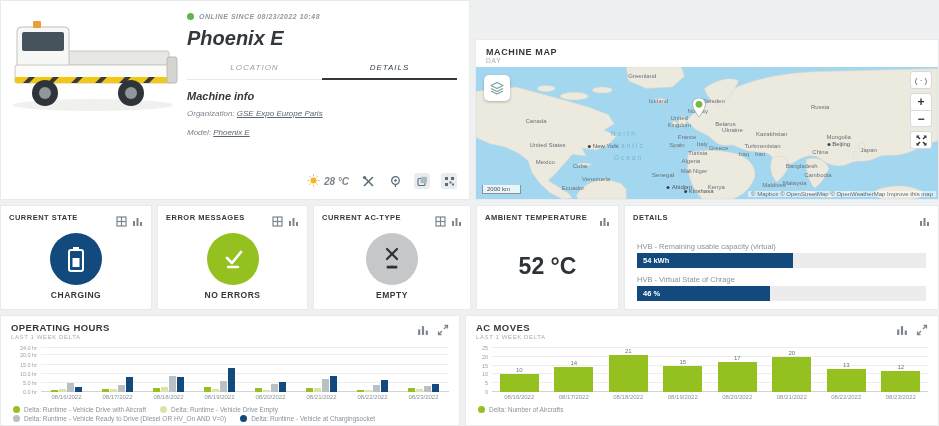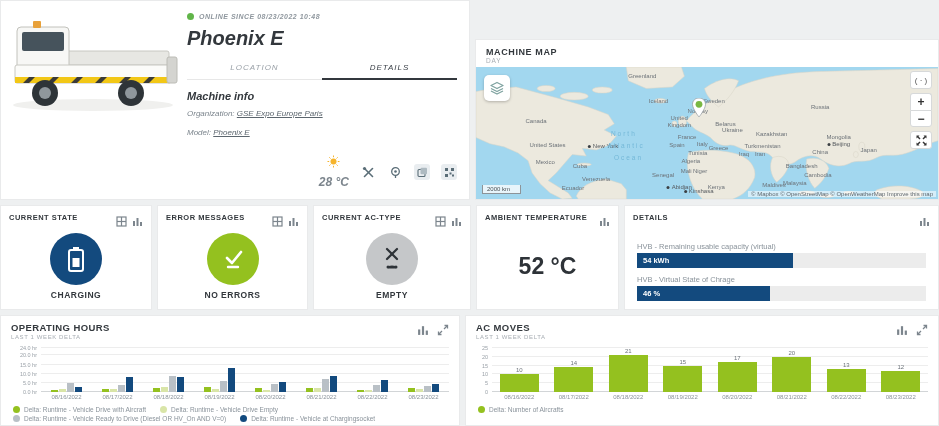--- a/index.html
+++ b/index.html
@@ -21,21 +21,21 @@
   .tabs { display:flex; border-bottom:1px solid #e7e7e7; }
   .tab { flex:1; text-align:center; font-size:8px; letter-spacing:1px; color:#9aa1a8;
     padding:7px 0 6px; cursor:pointer; }
   .tab.active { color:#3d434a; border-bottom:2px solid #33383d; margin-bottom:-1px; }
   .info-block { padding-top:10px; }
   .info-title { font-size:11px; font-weight:bold; color:#33383d; margin-bottom:7px; }
   .info-line { font-size:8px; color:#7c858d; margin-bottom:10px; }
   .info-line a { color:#5c666e; text-decoration:underline; cursor:pointer; }
   .details-footer { position:absolute; right:12px; bottom:10px; display:flex;
     align-items:center; gap:11px; }
-  .weather { display:flex; align-items:center; gap:4px; font-size:12px; font-weight:bold; color:#7c858d;flex-direction:column; }
+  .weather { display:flex; align-items:center; gap:4px; font-size:10px; font-weight:bold; color:#7c858d; }
   .mini-btn { width:16px; height:16px; display:flex; align-items:center; justify-content:center; cursor:pointer; }
   .mini-btn.boxed { background:#e9edf0; border-radius:3px; }
 
   
   .map-card { flex:1; display:flex; flex-direction:column;margin-top:39px; }
   .map-header { padding:7px 10px 3px; }
   .map-title { font-size:9px; font-weight:bold; letter-spacing:.6px; color:#33383d; }
   .map-sub { font-size:6.5px; letter-spacing:.8px; color:#a7adb3; }
   .map-area { flex:1; position:relative; overflow:hidden; background:#a2d7ef; }
   .map-area svg.world { position:absolute; inset:0; width:100%; height:100%; }

